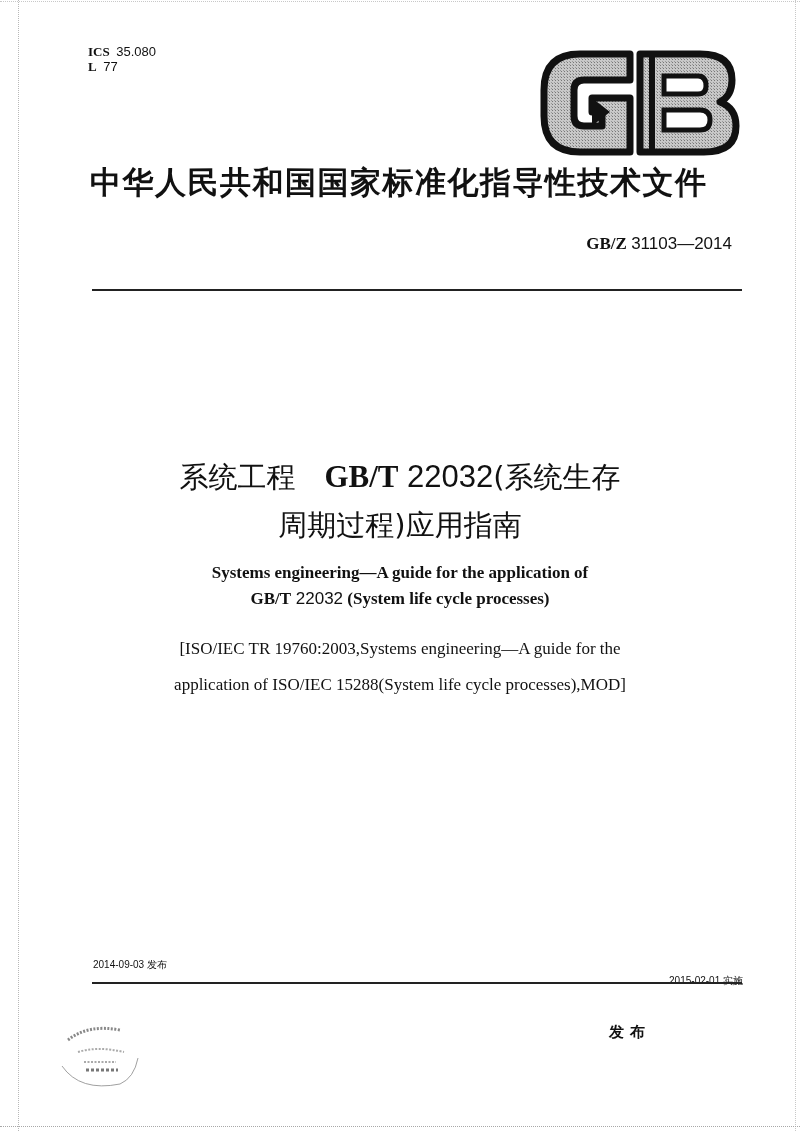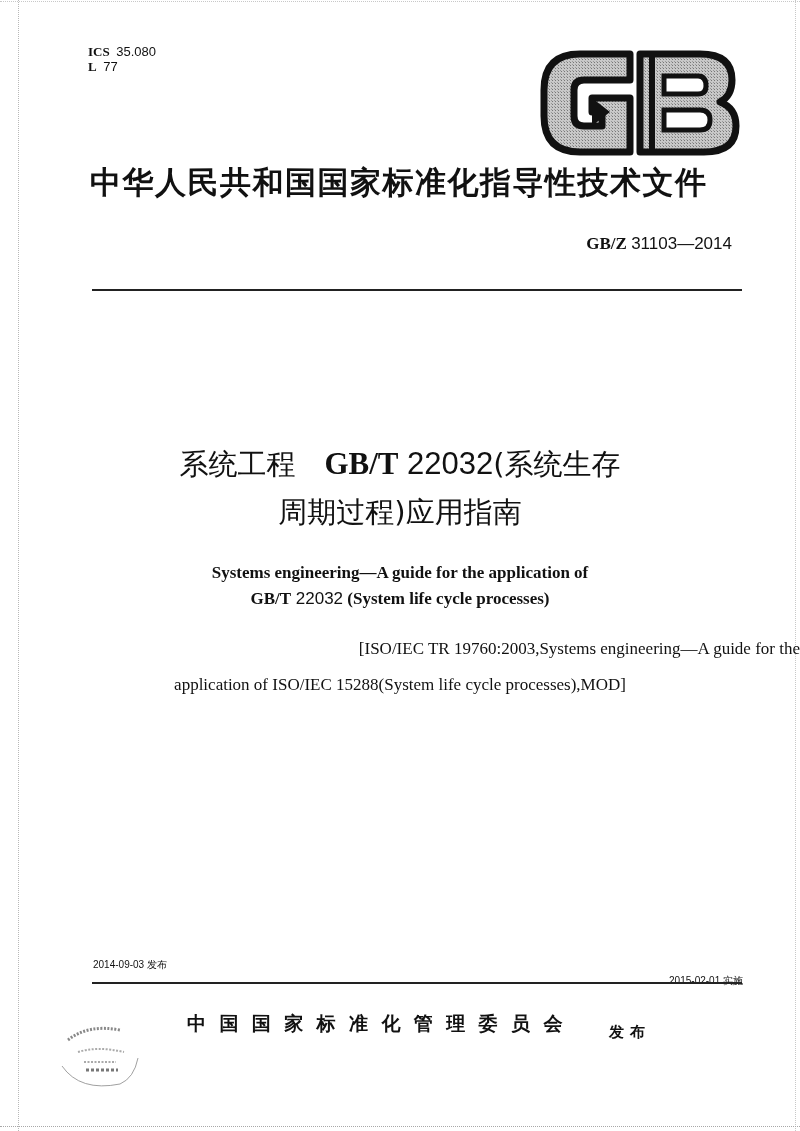--- a/index.html
+++ b/index.html
@@ -42,39 +42,39 @@
       font-family: "Liberation Serif", serif; font-size: 17px; font-weight: bold;
       white-space: nowrap;
       margin-left: 32px;
     }
     .std-number .num { font-family: "Liberation Sans", sans-serif; font-weight: normal; }
     .rule-top {
       left: 92px; top: 289px; width: 650px; height: 2px; background: #222;
     }
     .title-zh {
       left: 0; width: 800px; text-align: center;
-      font-family: "DejaVu Sans", sans-serif; font-size: 29px; line-height: 48px;
+      font-family: "DejaVu Sans", sans-serif; font-size: 29px; line-height: 48px; margin-top: 13px;
     }
     .title-zh-1 { top: 440px; }
     .title-zh-2 { top: 488px; }
     .title-zh .latin-b { font-family: "Liberation Serif", serif; font-weight: bold; font-size: 31px; }
     .title-zh .latin { font-family: "Liberation Sans", sans-serif; font-size: 31px; }
     .title-en {
       left: 0; width: 800px; text-align: center;
       font-family: "Liberation Serif", serif; font-weight: bold;
       font-size: 17px; line-height: 26px;
     }
     .title-en-1 { top: 560px; }
     .title-en-2 { top: 586px; }
     .title-en .latin { font-family: "Liberation Sans", sans-serif; font-weight: normal; }
     .ref {
       left: 0; width: 800px; text-align: center;
       font-family: "Liberation Serif", serif; font-size: 17px; line-height: 26px;
     }
-    .ref-1 { top: 636px; text-align: right; }
+    .ref-1 { top: 636px; }
     .ref-2 { top: 648px; margin-top: 24px; }
     .dates {
       left: 93px; top: 958px; width: 650px; height: 24px;
       font-family: "Liberation Sans", sans-serif; font-size: 10px; text-decoration: underline;
     }
     .dates .right { position: absolute; right: 0; top: 0; margin-top: 16px; }
     .dates .left { position: absolute; left: 0; top: 0; }
     .rule-bottom {
       left: 92px; top: 982px; width: 650px; height: 2px; background: #222;
     }
@@ -158,21 +158,20 @@
     <span>2014-09-03</span><span> 发布</span>
   </div>
   <div class="right">
     <span>2015-02-01</span><span> 实施</span>
   </div>
 </div>
 
 <div class="abs rule-bottom"></div>
 
 <div class="abs issuers">
-  <div class="issuer-2">中国国家标准化管理委员会</div>
 </div>
 <div class="abs publish">发布</div>
 
 <div class="abs stamp">
   <svg width="84" height="68" viewBox="0 0 84 68">
     <path d="M10 18 Q30 2 62 8" fill="none" stroke="#888" stroke-width="3" stroke-dasharray="2 1.5"></path>
     <path d="M20 30 Q40 24 66 30" fill="none" stroke="#aaa" stroke-width="2" stroke-dasharray="2 1.5"></path>
     <path d="M26 40 L58 40" stroke="#aaa" stroke-width="2" stroke-dasharray="2 1.5"></path>
     <path d="M28 48 L60 48" stroke="#777" stroke-width="3" stroke-dasharray="3 2"></path>
     <path d="M4 44 Q22 70 62 62 Q76 56 80 36" fill="none" stroke="#888" stroke-width="0.8"></path>

